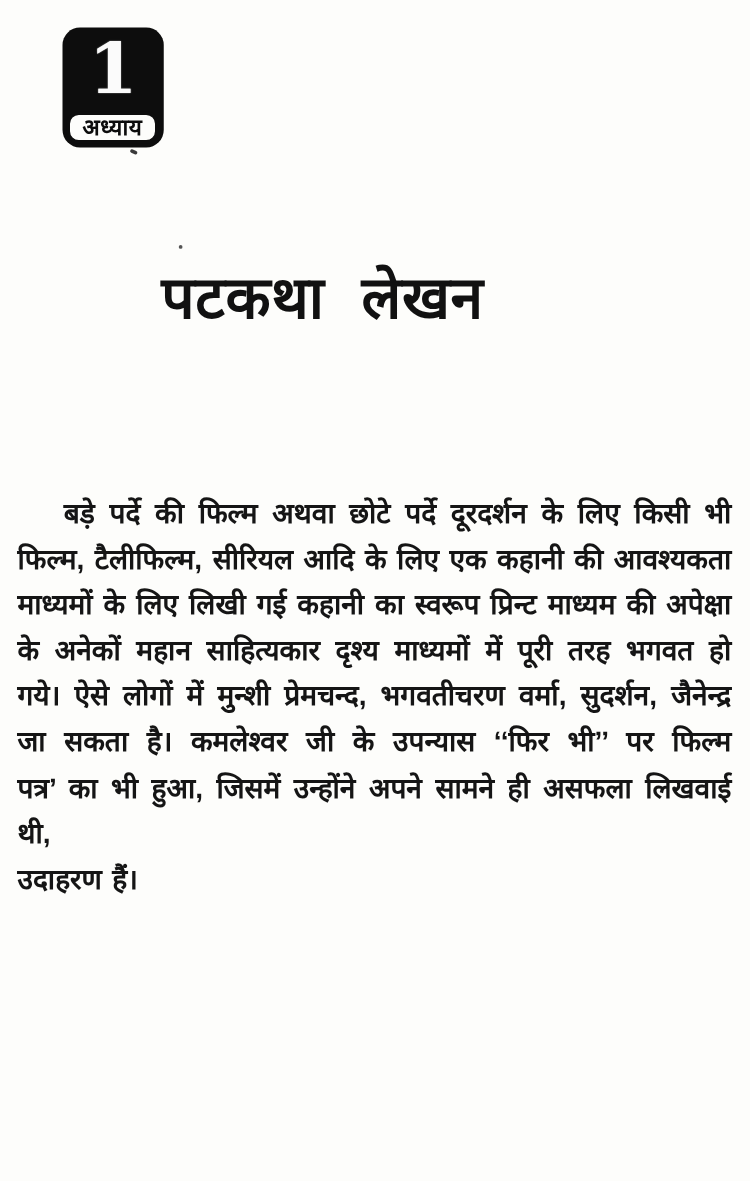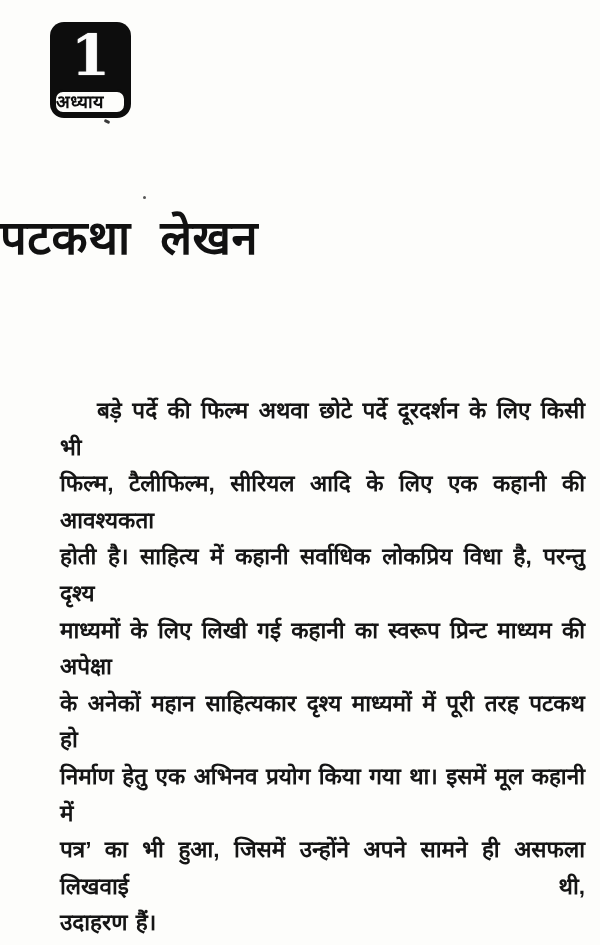--- a/index.html
+++ b/index.html
@@ -49,21 +49,21 @@
     left: 3px;
     right: 4px;
     bottom: 3px;
     height: 26px;
     background: #fdfdfb;
     border: 3px solid #0d0d0d;
     border-radius: 10px;
     box-sizing: border-box;
     display: flex;
     align-items: center;
-    justify-content: flex-start;
+    justify-content: center;
   }
   .badge-pill span {
     font-size: 18px;
     font-weight: 700;
     line-height: 1;
     color: #0d0d0d;
     letter-spacing: 0.5px;
   }
   .ink-speck {
     position: absolute;
@@ -84,21 +84,21 @@
     background: #555;
     border-radius: 50%;
   }
 
   
   .chapter-title {
     position: absolute;
     top: 200px;
     left: 0;
     right: 84px;
-    text-align: left;
+    text-align: center;
   }
   .chapter-title .title-line {
     margin: 0;
     font-size: 47px;
     line-height: 75px;
     font-weight: 700;
     word-spacing: 16px;
     letter-spacing: 0.5px;
     color: #111;
   }
@@ -112,21 +112,20 @@
   }
   .bodyline {
     font-size: 22.5px;
     font-weight: 700;
     line-height: 36.6px;
     color: #151515;
     text-align: justify;
     text-align-last: justify;
     white-space: normal;
     word-spacing: 2px;
-    margin-left: 46px;
   }
   .bodyline.first {
     text-indent: 37px;
   }
   .bodyline.last {
     text-align-last: left;
   }
 </style>
 </head>
 <body>
@@ -142,21 +141,21 @@
   <div class="ink-speck"></div>
   <div class="ink-dot"></div>
 
   <div class="chapter-title">
     <h1 class="title-line">पटकथा लेखन</h1>
   </div>
 
   <div class="body-text">
     <div class="bodyline first">बड़े पर्दे की फिल्म अथवा छोटे पर्दे दूरदर्शन के लिए किसी भी</div>
     <div class="bodyline">फिल्म, टैलीफिल्म, सीरियल आदि के लिए एक कहानी की आवश्यकता</div>
-    <div class="bodyline">होती है। साहित्य में कहानी सर्वाधिक लोकप्रिय विधा है, परन्तु दृश्य</div>
     <div class="bodyline">माध्यमों के लिए लिखी गई कहानी का स्वरूप प्रिन्ट माध्यम की अपेक्षा</div>
-    <div class="bodyline">के अनेकों महान साहित्यकार दृश्य माध्यमों में पूरी तरह पटकथ हो</div>
-    <div class="bodyline">निर्माण हेतु एक अभिनव प्रयोग किया गया था। इसमें मूल कहानी में</div>
+    <div class="bodyline">के अनेकों महान साहित्यकार दृश्य माध्यमों में पूरी तरह भगवत हो</div>
+    <div class="bodyline">गये। ऐसे लोगों में मुन्शी प्रेमचन्द, भगवतीचरण वर्मा, सुदर्शन, जैनेन्द्र</div>
+    <div class="bodyline">जा सकता है। कमलेश्वर जी के उपन्यास ‘‘फिर भी’’ पर फिल्म</div>
     <div class="bodyline">पत्र’ का भी हुआ, जिसमें उन्होंने अपने सामने ही असफला लिखवाई थी,</div>
     <div class="bodyline last">उदाहरण हैं।</div>
   </div>
 
 </div>
 
 </body></html>

